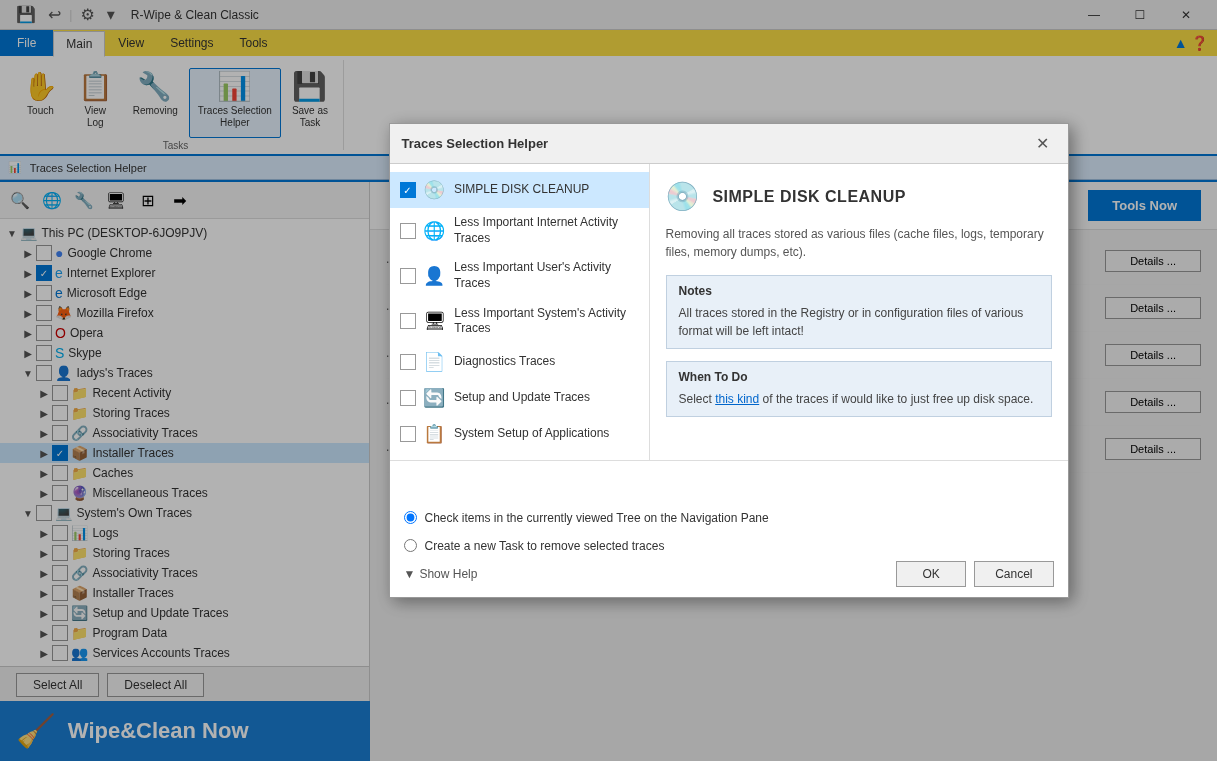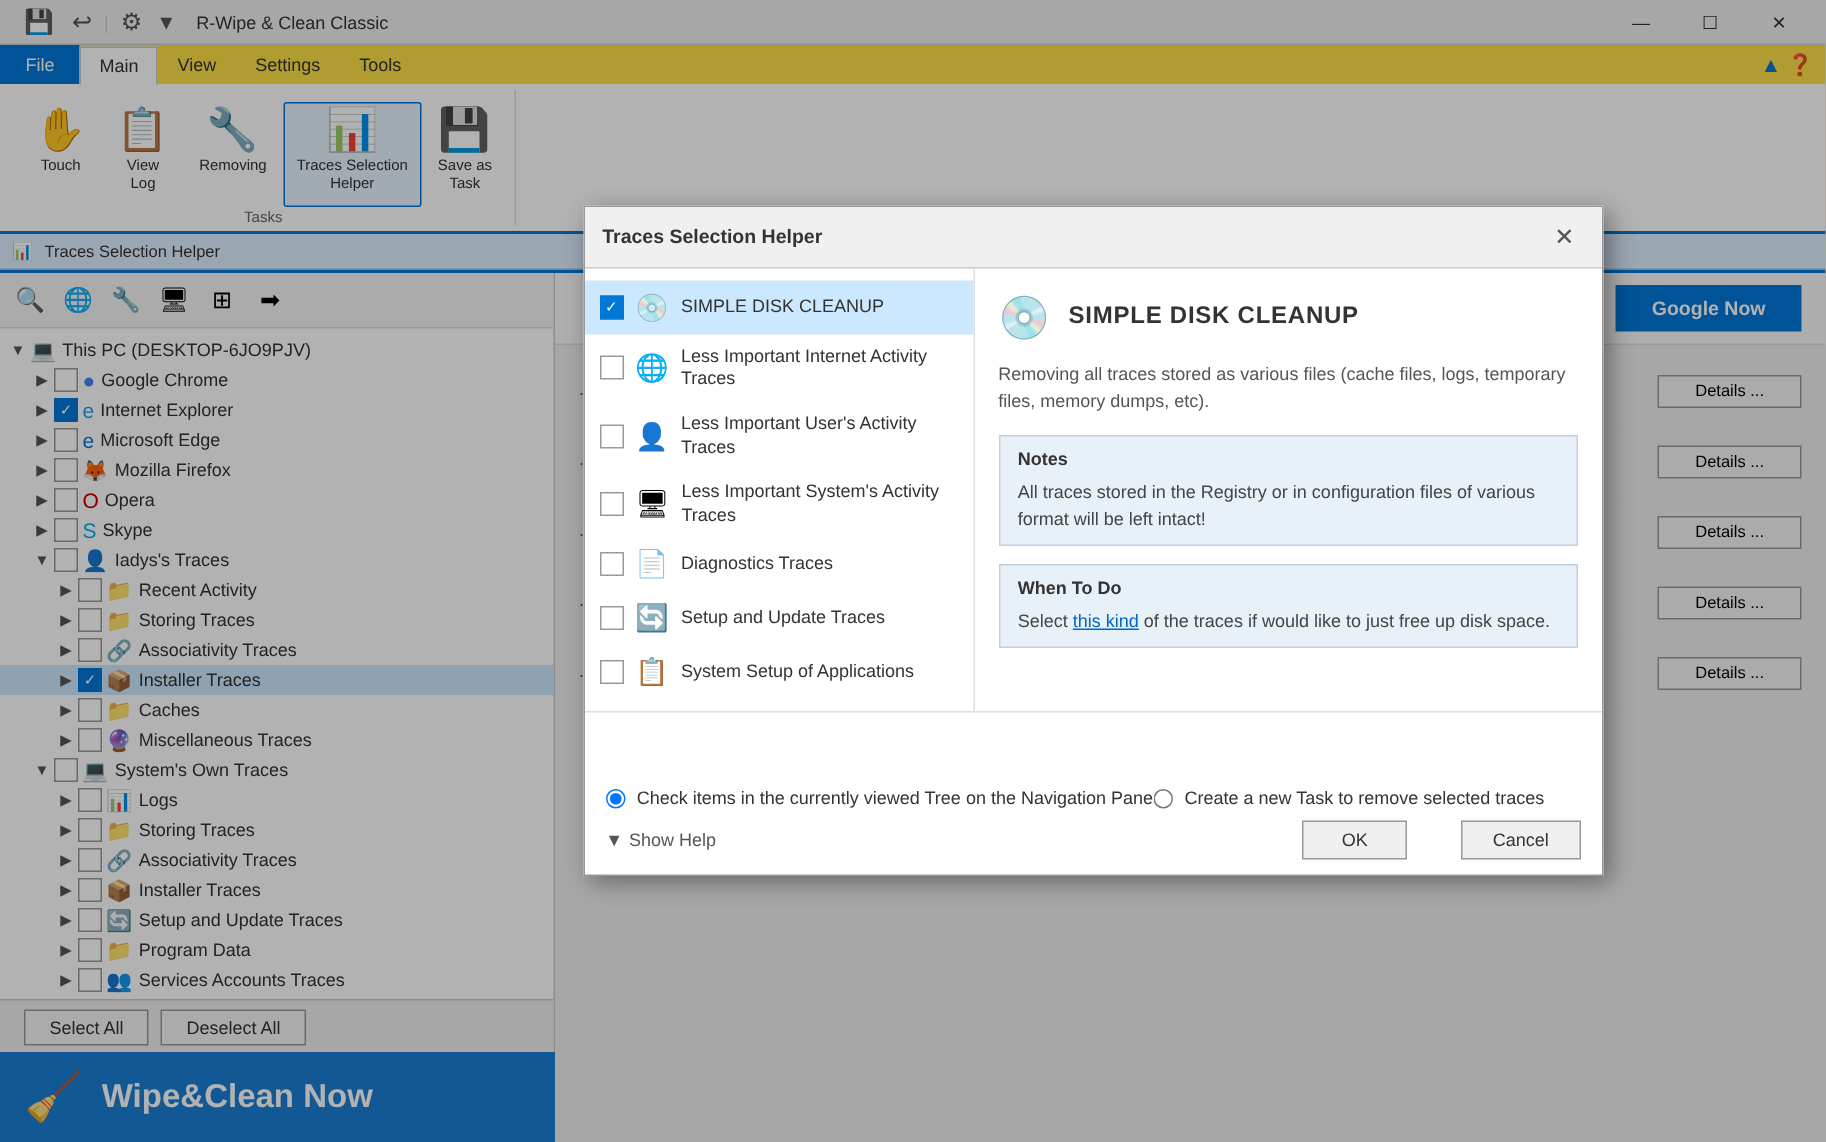--- a/index.html
+++ b/index.html
@@ -78,26 +78,26 @@
     .modal-right { flex: 1; padding: 16px; }
     .modal-right-header { display: flex; align-items: center; gap: 12px; margin-bottom: 12px; }
     .modal-right-header .mr-ico { font-size: 28px; }
     .modal-right-header .mr-title { font-size: 16px; font-weight: 700; color: #333; letter-spacing: 0.5px; }
     .modal-right-desc { font-size: 12px; color: #555; line-height: 1.5; margin-bottom: 14px; }
     .modal-section { background: #e8f0f8; border: 1px solid #c0d0e0; padding: 8px 12px; margin-bottom: 12px; }
     .modal-section-title { font-size: 12px; font-weight: 700; color: #333; margin-bottom: 6px; }
     .modal-section-text { font-size: 12px; color: #444; line-height: 1.5; }
     .modal-section-text a { color: #0066cc; }
     .modal-footer { border-top: 1px solid #ddd; padding: 10px 14px; display: flex; flex-direction: column; gap: 8px; }
-    .modal-radio-group { display: flex; flex-direction: row; gap: 0; margin-top: 40px; }
+    .modal-radio-group { display: flex; flex-direction: column; gap: 14px; margin-top: 40px; }
     .modal-radio { display: flex; align-items: center; gap: 8px; font-size: 12px; color: #333; cursor: pointer; }
     .modal-radio input[type=radio] { cursor: pointer; }
     .modal-show-help { display: flex; align-items: center; gap: 4px; font-size: 12px; color: #555; cursor: pointer; padding: 4px 0; }
     .modal-actions { display: flex; justify-content: flex-end; gap: 8px; align-items: center; }
-    .modal-btn { border: 1px solid #999; background: #f0f0f0; padding: 5px 20px; cursor: pointer; font-size: 12px; color: #333; min-width: 70px; margin-left: 28px; }
+    .modal-btn { border: 1px solid #999; background: #f0f0f0; padding: 5px 20px; cursor: pointer; font-size: 12px; color: #333; min-width: 70px; }
     .modal-btn.primary { background: #f0f0f0; }
 
     
     ::-webkit-scrollbar { width: 8px; }
     ::-webkit-scrollbar-track { background: #f0f0f0; }
     ::-webkit-scrollbar-thumb { background: #b0b0b0; border-radius: 4px; }
 
     .ribbon-helper-bar { background: #ddeeff; border-bottom: 1px solid #a0c0e0; padding: 2px 8px; display: flex; align-items: center; gap: 8px; font-size: 11px; color: #333; height: 24px; }
 
     .right-section { display: flex; flex-direction: column; flex: 1; }
@@ -340,21 +340,21 @@
     </div>
 
     <div class="select-bar">
       <button class="sel-btn">Select All</button>
       <button class="sel-btn">Deselect All</button>
     </div>
   </div>
 
   <div class="right-section">
     <div class="right-top-bar">
-      <button class="clean-now-btn">Google Now</button>
+      <button class="clean-now-btn">Tools Now</button>
     </div>
     <div class="content-details" style="padding:8px 16px; overflow-y:auto; flex:1;">
       <div class="details-row">
         <div class="details-row-text">...system.</div>
         <button class="details-btn">Details ...</button>
       </div>
       <div class="details-row">
         <div class="details-row-text">...ady removed from</div>
         <button class="details-btn">Details ...</button>
       </div>

